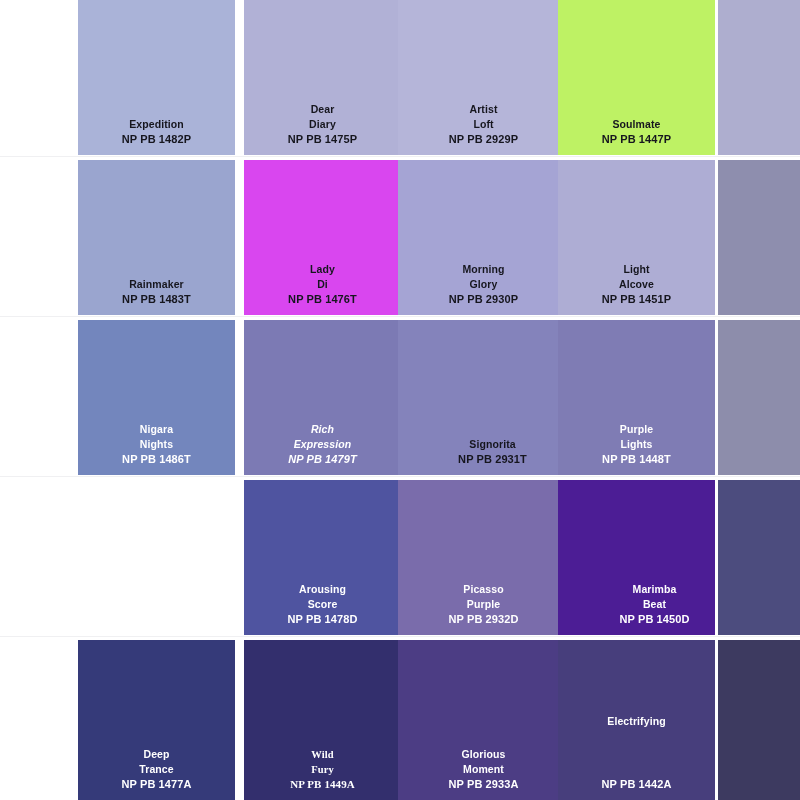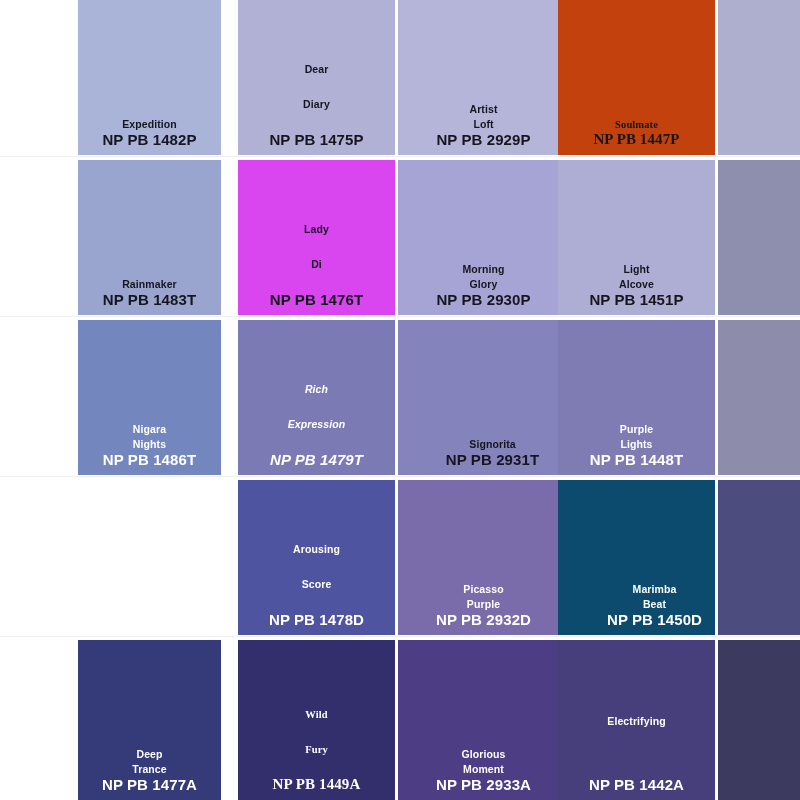--- a/index.html
+++ b/index.html
@@ -55,36 +55,36 @@
     top: 0;
     height: 100%;
     box-sizing: border-box;
     display: flex;
     flex-direction: column;
     justify-content: flex-end;
     align-items: center;
     padding-bottom: 8px;
     overflow: hidden;
   }
-  .swatch.c0 { left: 0px;   width: 143px; }
-  .swatch.c1 { left: 160px; width: 157px; gap: 20px; }
+  .swatch.c0 { left: 0px;   width: 157px; }
+  .swatch.c1 { left: 166px; width: 157px; }
   .swatch.c2 { left: 320px; width: 171px; }
   .swatch.c3 { left: 480px; width: 157px; }
   .swatch.c4 { left: 640px; width: 82px; }
 
   .swatch-label {
     font-size: 10.5px;
     font-weight: bold;
     line-height: 15px;
     letter-spacing: 0.1px;
     text-align: center;
     white-space: nowrap;
   }
   .swatch-code {
-    font-size: 15px;
+    font-size: 11px;
     font-weight: bold;
     line-height: 15px;
     letter-spacing: 0.1px;
     white-space: nowrap;
   }
   .text-dark  { color: #16161e; }
   .text-light { color: #ffffff; }
 </style>
 </head>
 <body>
@@ -107,21 +107,21 @@
       <div class="swatch c1" style="background-color: rgb(177, 177, 214);">
         <div class="swatch-label text-dark">Dear</div>
         <div class="swatch-label text-dark">Diary</div>
         <div class="swatch-code text-dark">NP PB 1475P</div>
       </div>
       <div class="swatch c2" style="background-color: rgb(181, 181, 217);">
         <div class="swatch-label text-dark">Artist</div>
         <div class="swatch-label text-dark">Loft</div>
         <div class="swatch-code text-dark">NP PB 2929P</div>
       </div>
-      <div class="swatch c3" style="background-color: #c2410c; font-family: Liberation Serif, serif;">
+      <div class="swatch c3" style="background-color: #bef264;">
         <div class="swatch-label text-dark">Soulmate</div>
 
         <div class="swatch-code text-dark">NP PB 1447P</div>
       </div>
       <div class="swatch c4" style="background-color: rgb(174, 174, 207);">
         
         
         
       </div>
     </div>
@@ -186,21 +186,21 @@
       <div class="swatch c1" style="background-color: rgb(79, 84, 160);">
         <div class="swatch-label text-light">Arousing</div>
         <div class="swatch-label text-light">Score</div>
         <div class="swatch-code text-light">NP PB 1478D</div>
       </div>
       <div class="swatch c2" style="background-color: rgb(122, 108, 171);">
         <div class="swatch-label text-light">Picasso</div>
         <div class="swatch-label text-light">Purple</div>
         <div class="swatch-code text-light">NP PB 2932D</div>
       </div>
-      <div class="swatch c3" style="background-color: #0c4a6e; padding-left: 36px;">
+      <div class="swatch c3" style="background-color: #4c1d95; padding-left: 36px;">
         <div class="swatch-label text-light">Marimba</div>
         <div class="swatch-label text-light">Beat</div>
         <div class="swatch-code text-light">NP PB 1450D</div>
       </div>
       <div class="swatch c4" style="background-color: rgb(76, 76, 126);">
         
         
         
       </div>
     </div>

